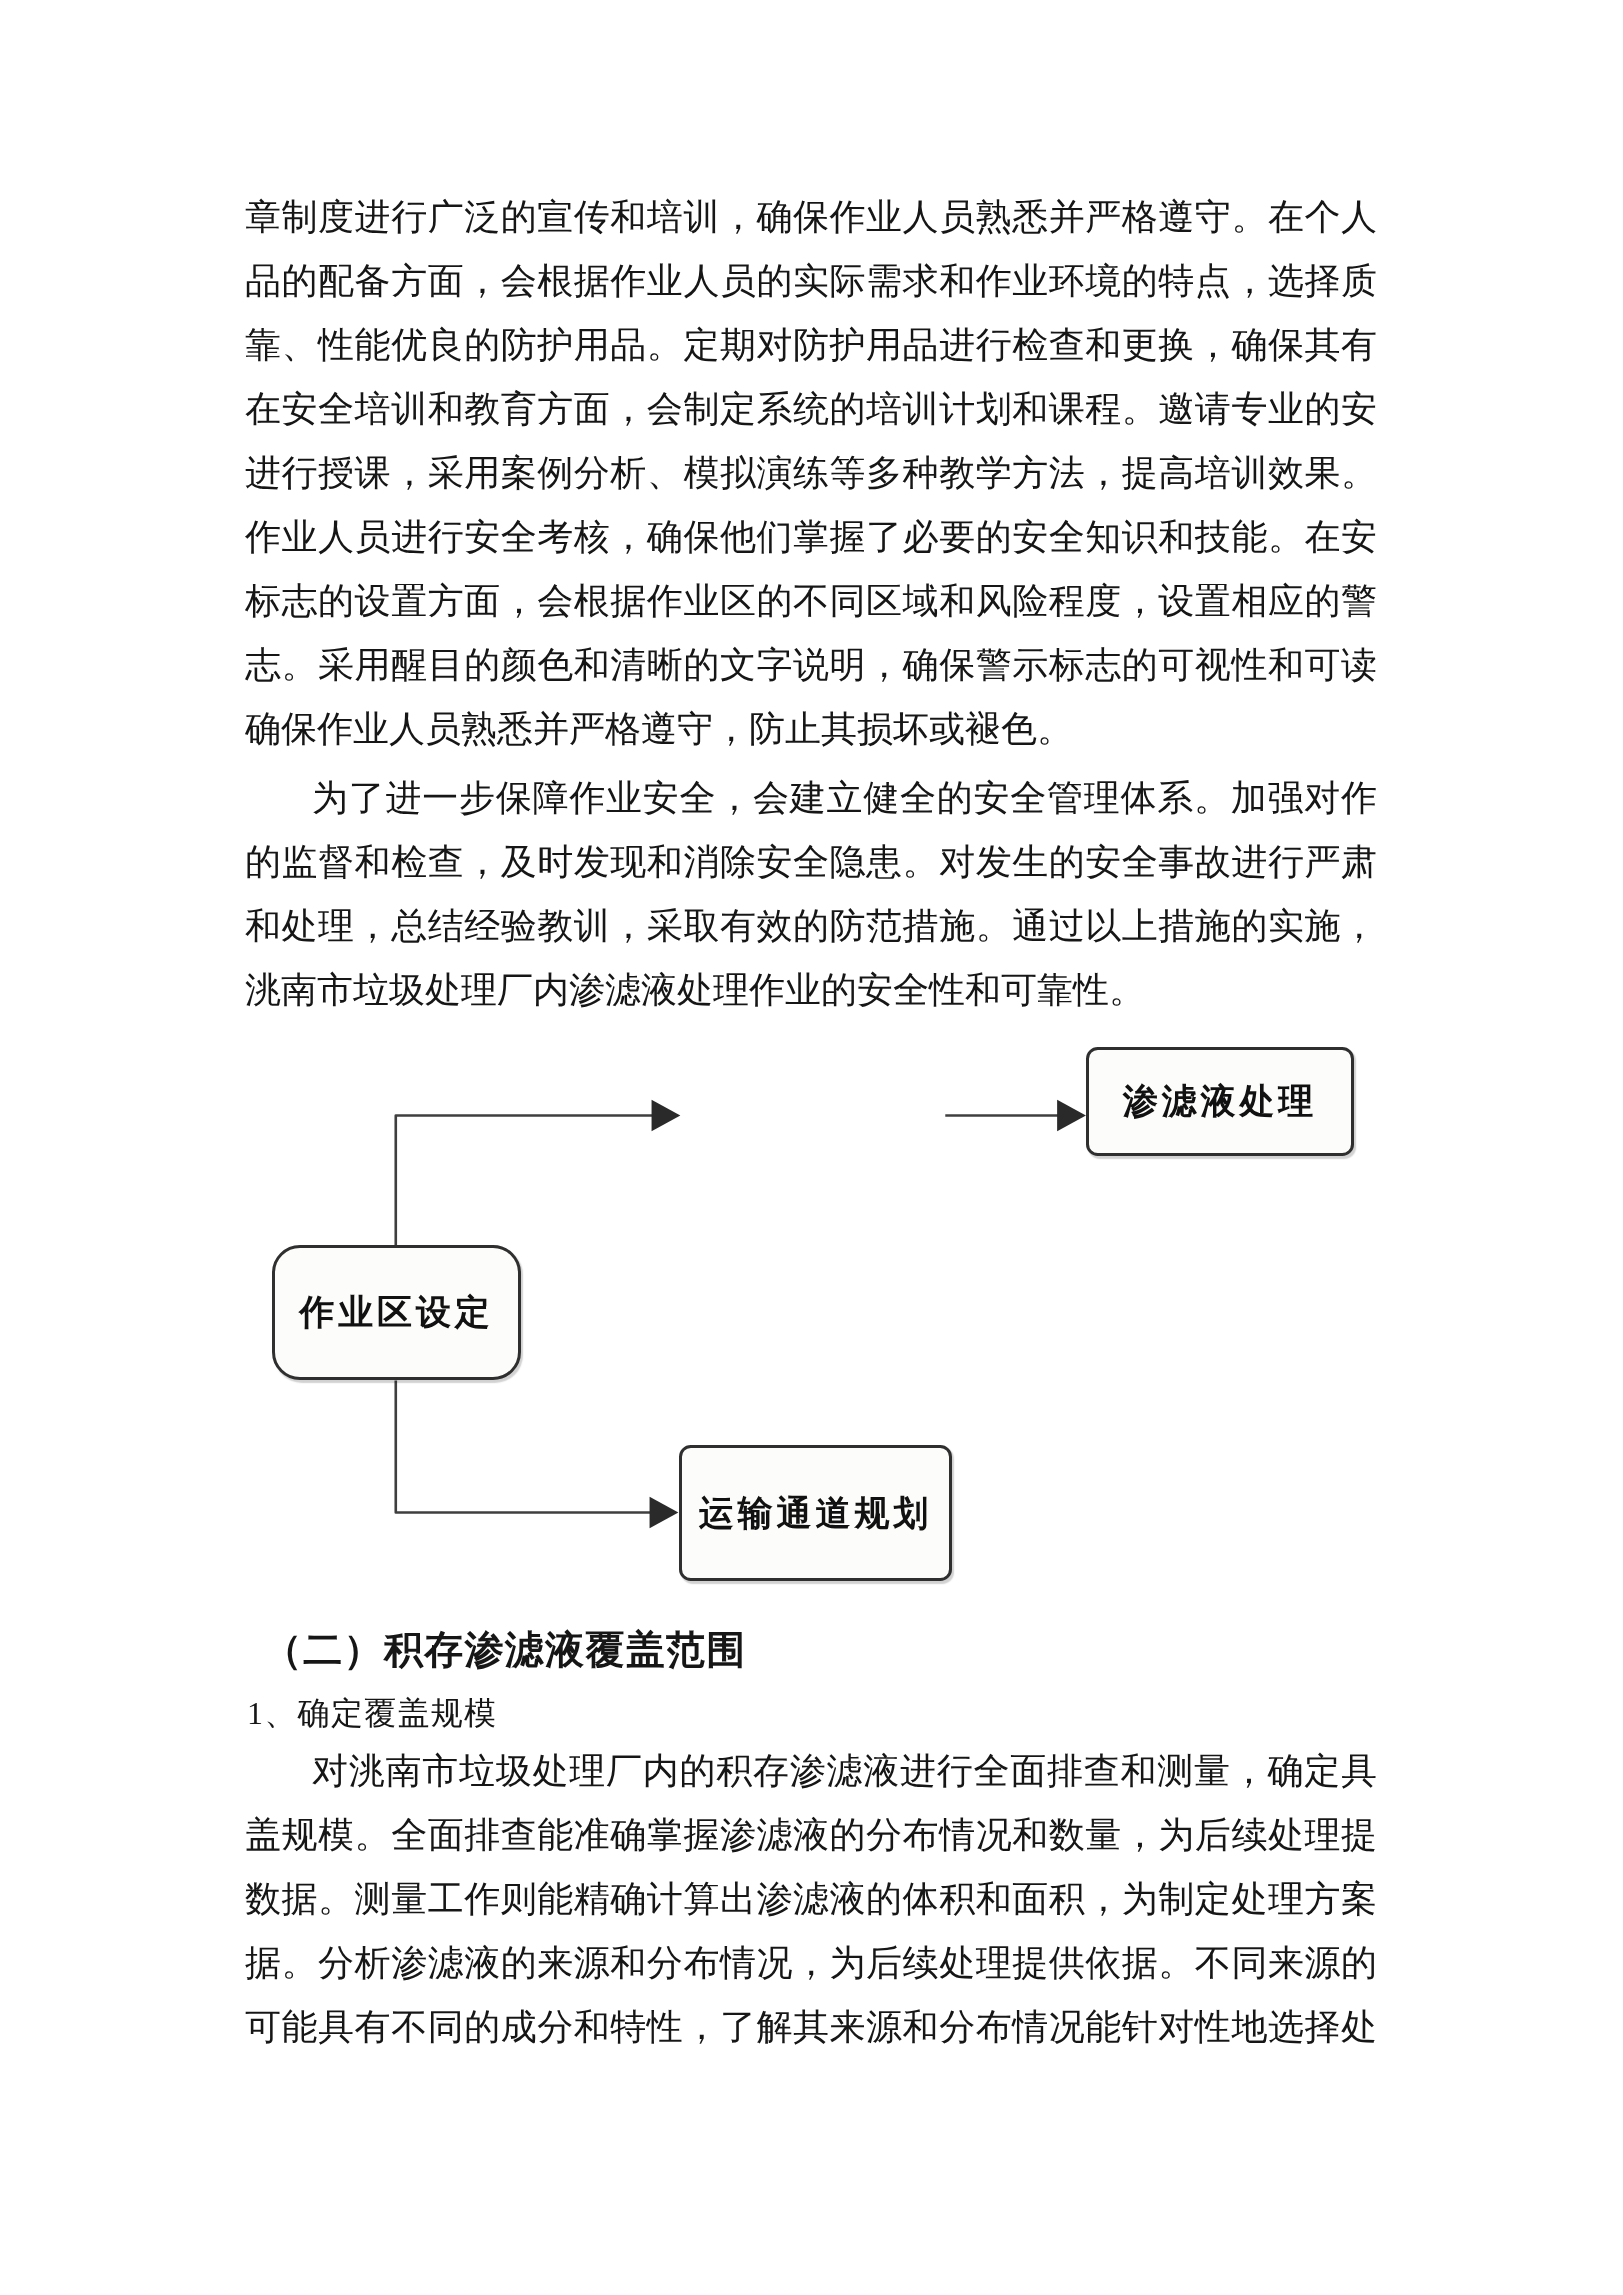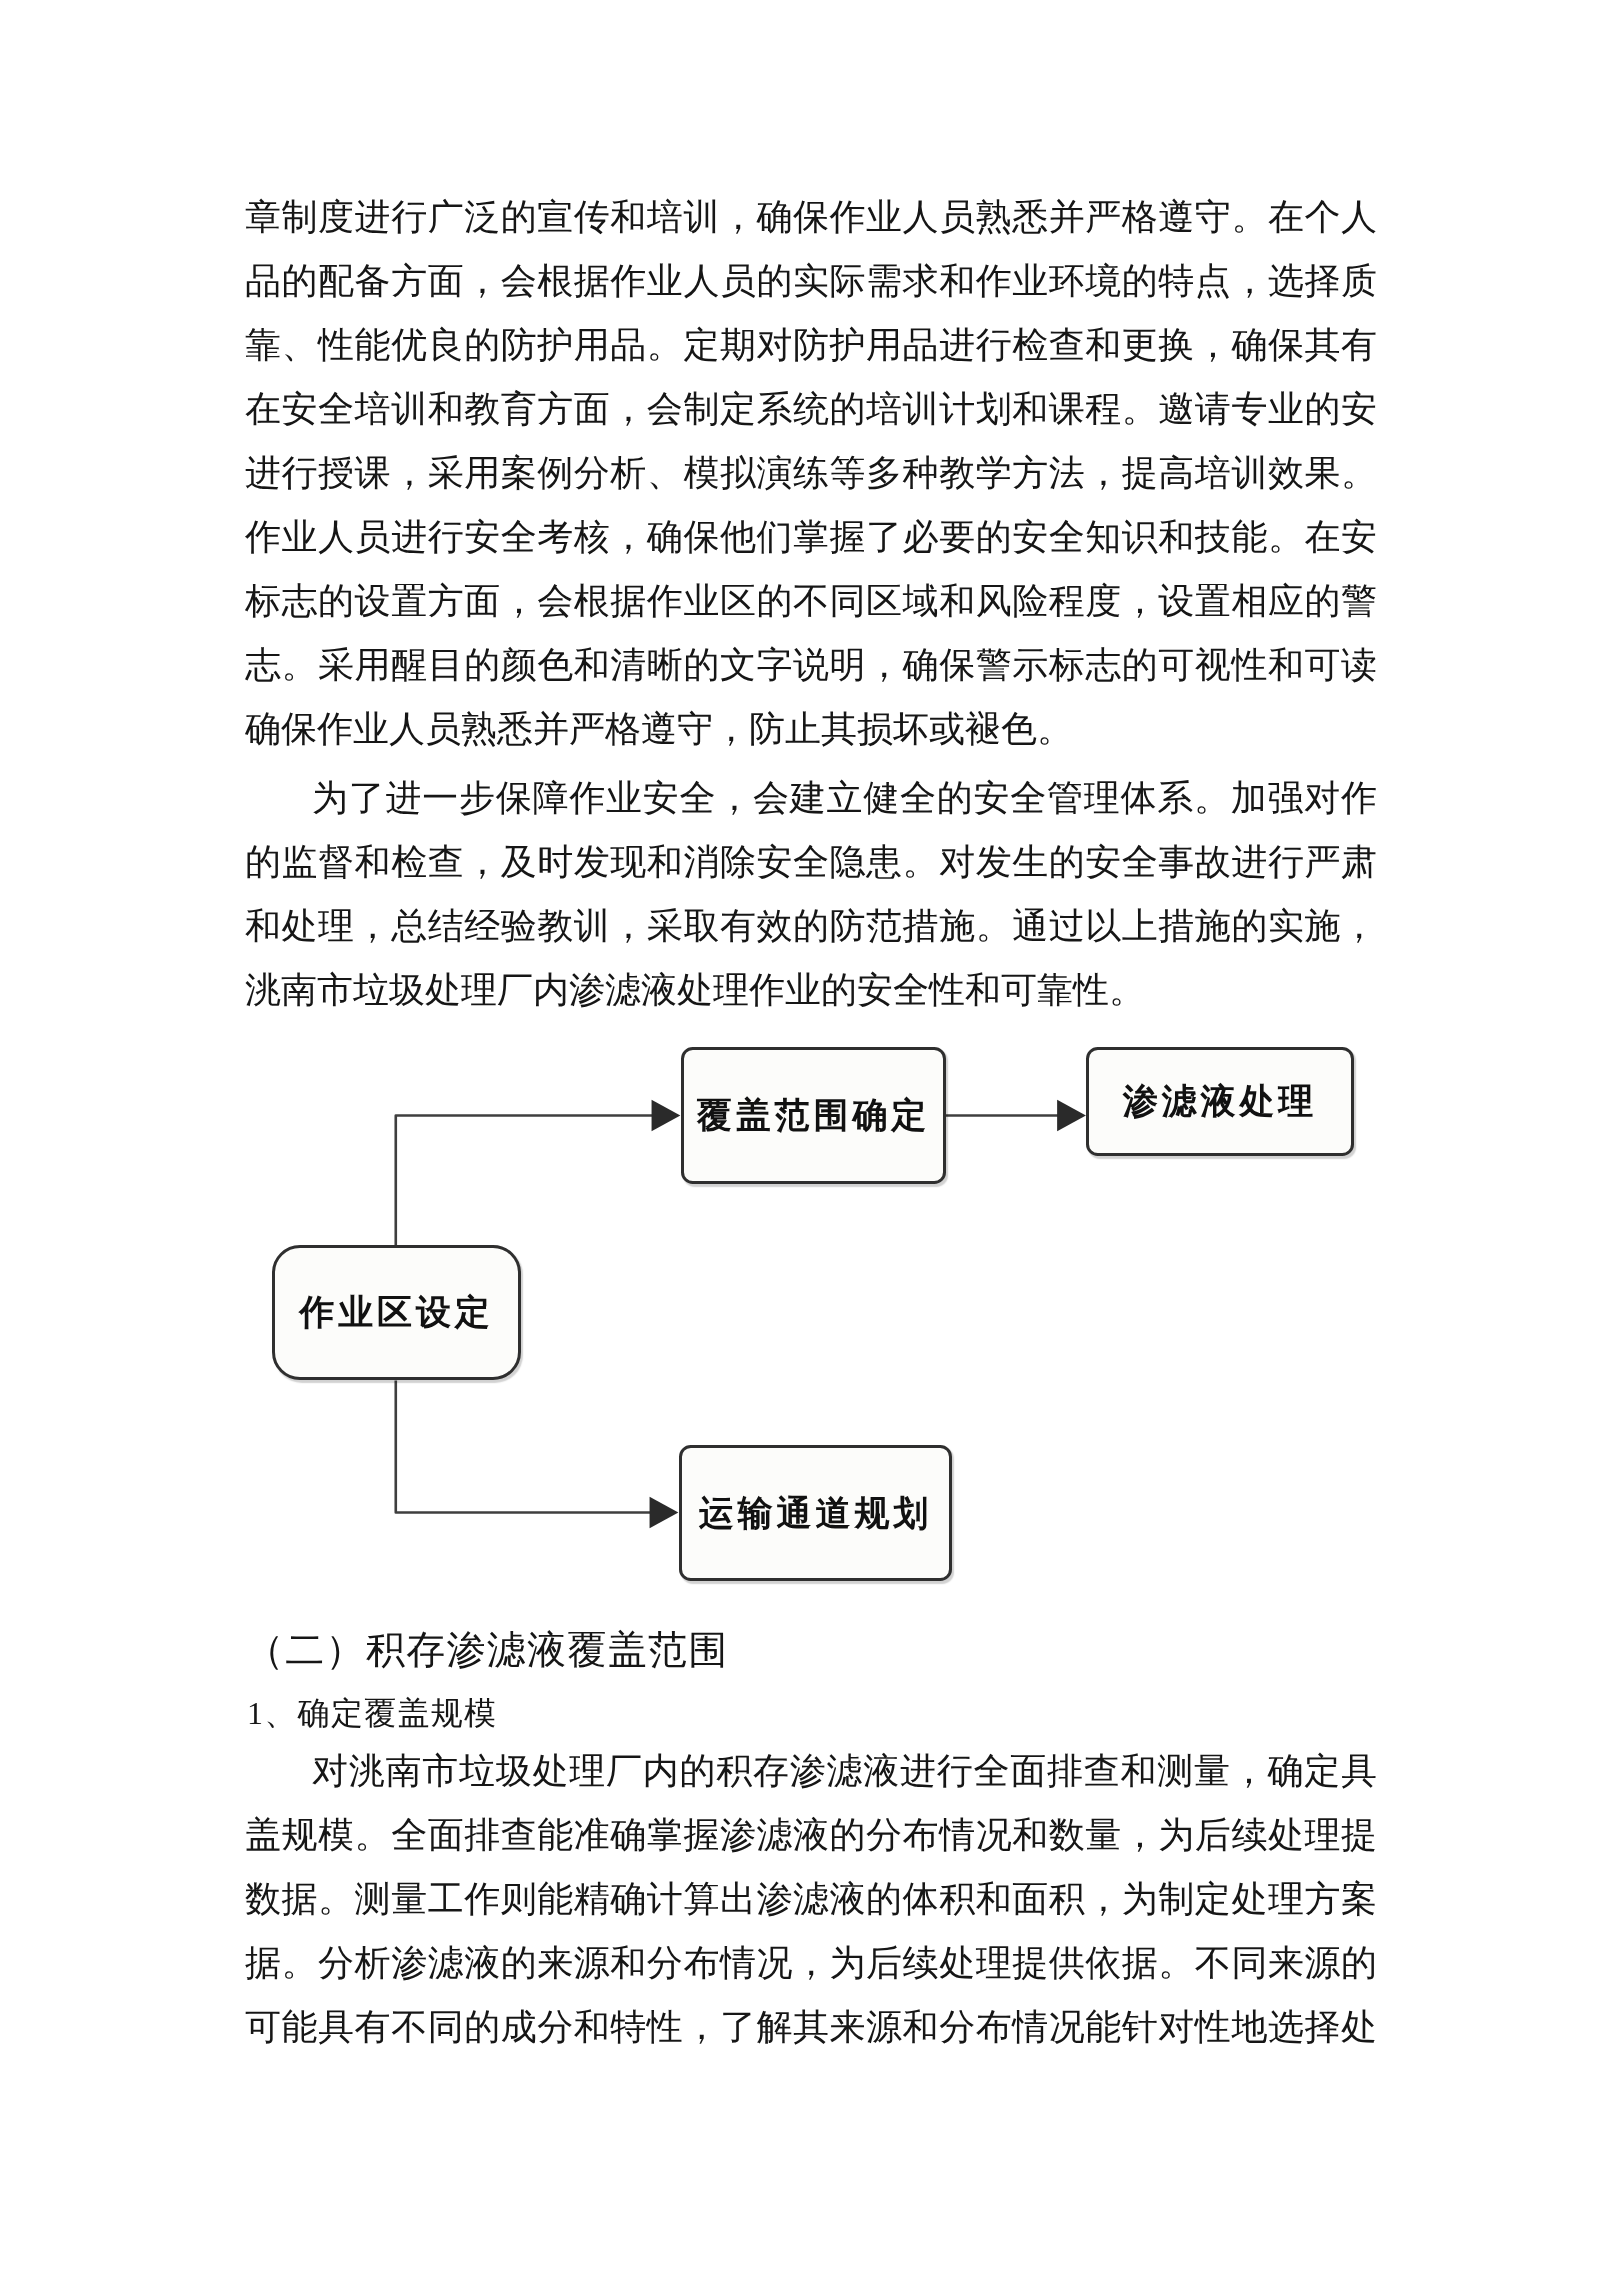--- a/index.html
+++ b/index.html
@@ -17,24 +17,25 @@
     height:64px; line-height:64px;
     font-size:36px;
     text-align:justify; text-align-last:justify;
     text-justify:inter-character;
     white-space:normal;
     overflow:hidden;
   }
   .tline.noj { text-align:left; text-align-last:left; }
   .tline.ind { text-indent:67px; }
   .heading {
-    position:absolute; left:245px;
+    position:absolute; left:263px;
     height:64px; line-height:64px;
     font-size:39px; letter-spacing:1.3px;
     white-space:nowrap;
+    font-weight:bold;
   }
   .subheading {
     position:absolute; left:247px;
     height:64px; line-height:64px;
     font-size:32px; letter-spacing:1.3px;
     white-space:nowrap;
   }
   .flow-svg { position:absolute; left:0; top:0; width:1623px; height:2295px; pointer-events:none; }
   .flow-node {
     position:absolute;
@@ -83,21 +84,20 @@
     <polygon points="1040,1705 996,1681 996,1729" fill="#2a2a2a"></polygon>
 
     <line x1="1445" y1="1705" x2="1620" y2="1705" stroke="#3f3f3f" stroke-width="4"></line>
     <polygon points="1660,1705 1616,1681 1616,1729" fill="#2a2a2a"></polygon>
 
     <polyline points="605,2110 605,2312 997,2312" fill="none" stroke="#3f3f3f" stroke-width="4" stroke-linejoin="round"></polyline>
     <polygon points="1037,2312 993,2288 993,2336" fill="#2a2a2a"></polygon>
   </svg>
 
   <div class="flow-node node-work-area">作业区设定</div>
-  <div class="flow-node node-coverage">覆盖范围确定</div>
   <div class="flow-node node-leachate">渗滤液处理</div>
   <div class="flow-node node-transport">运输通道规划</div>
 
   <div class="heading" style="top:1618px">（二）积存渗滤液覆盖范围</div>
 
   <div class="subheading" style="top:1681px">1、确定覆盖规模</div>
 
   <div class="textblock" style="top:1739px">
     <div class="tline ind">对洮南市垃圾处理厂内的积存渗滤液进行全面排查和测量，确定具体的覆</div>
     <div class="tline">盖规模。全面排查能准确掌握渗滤液的分布情况和数量，为后续处理提供基础</div>

